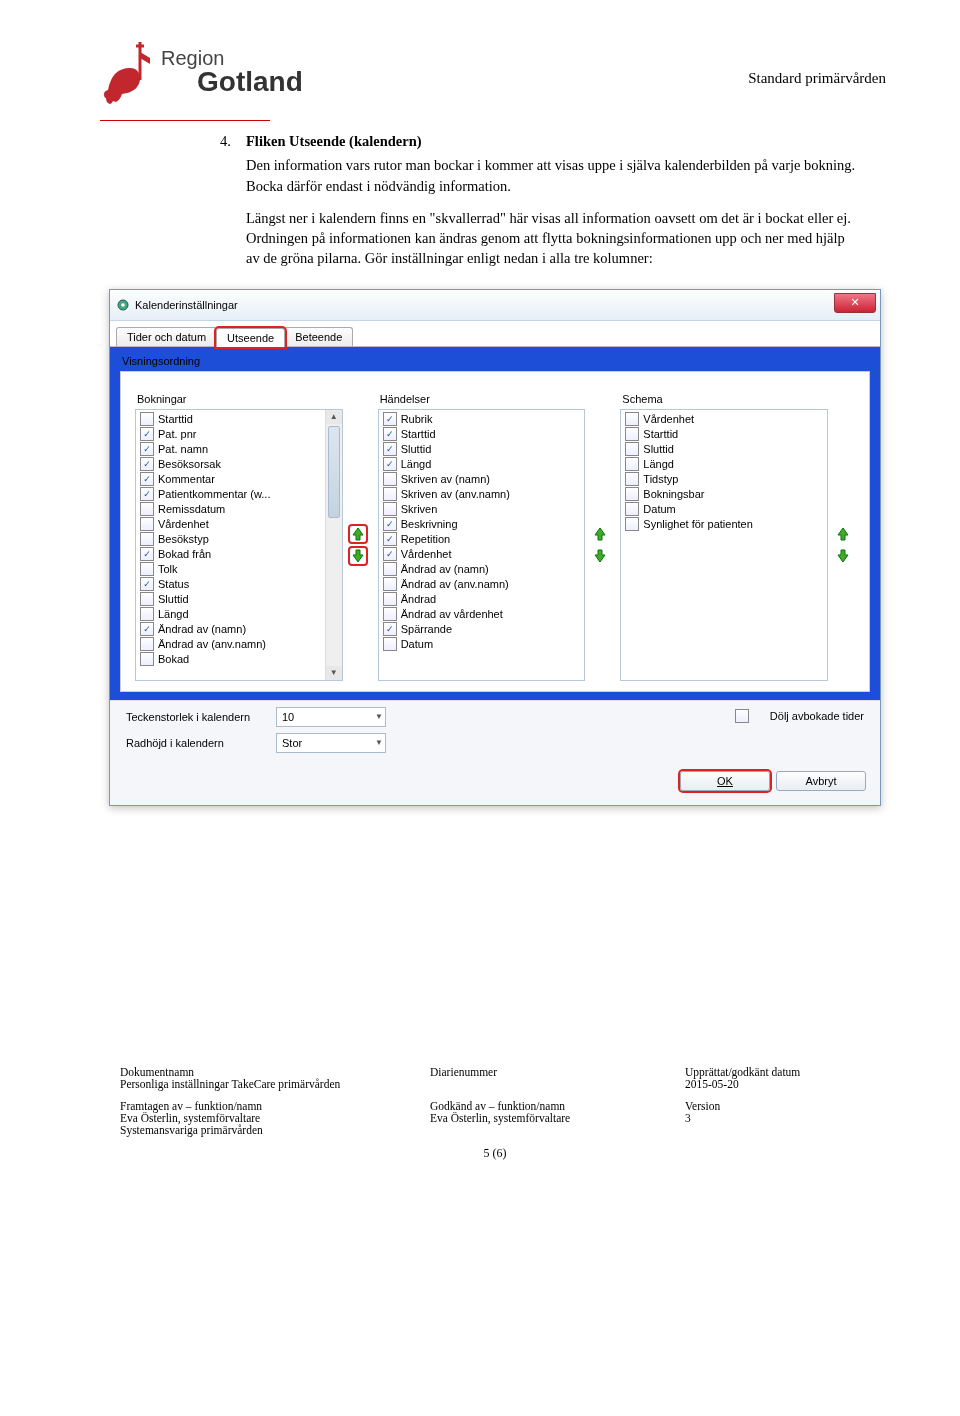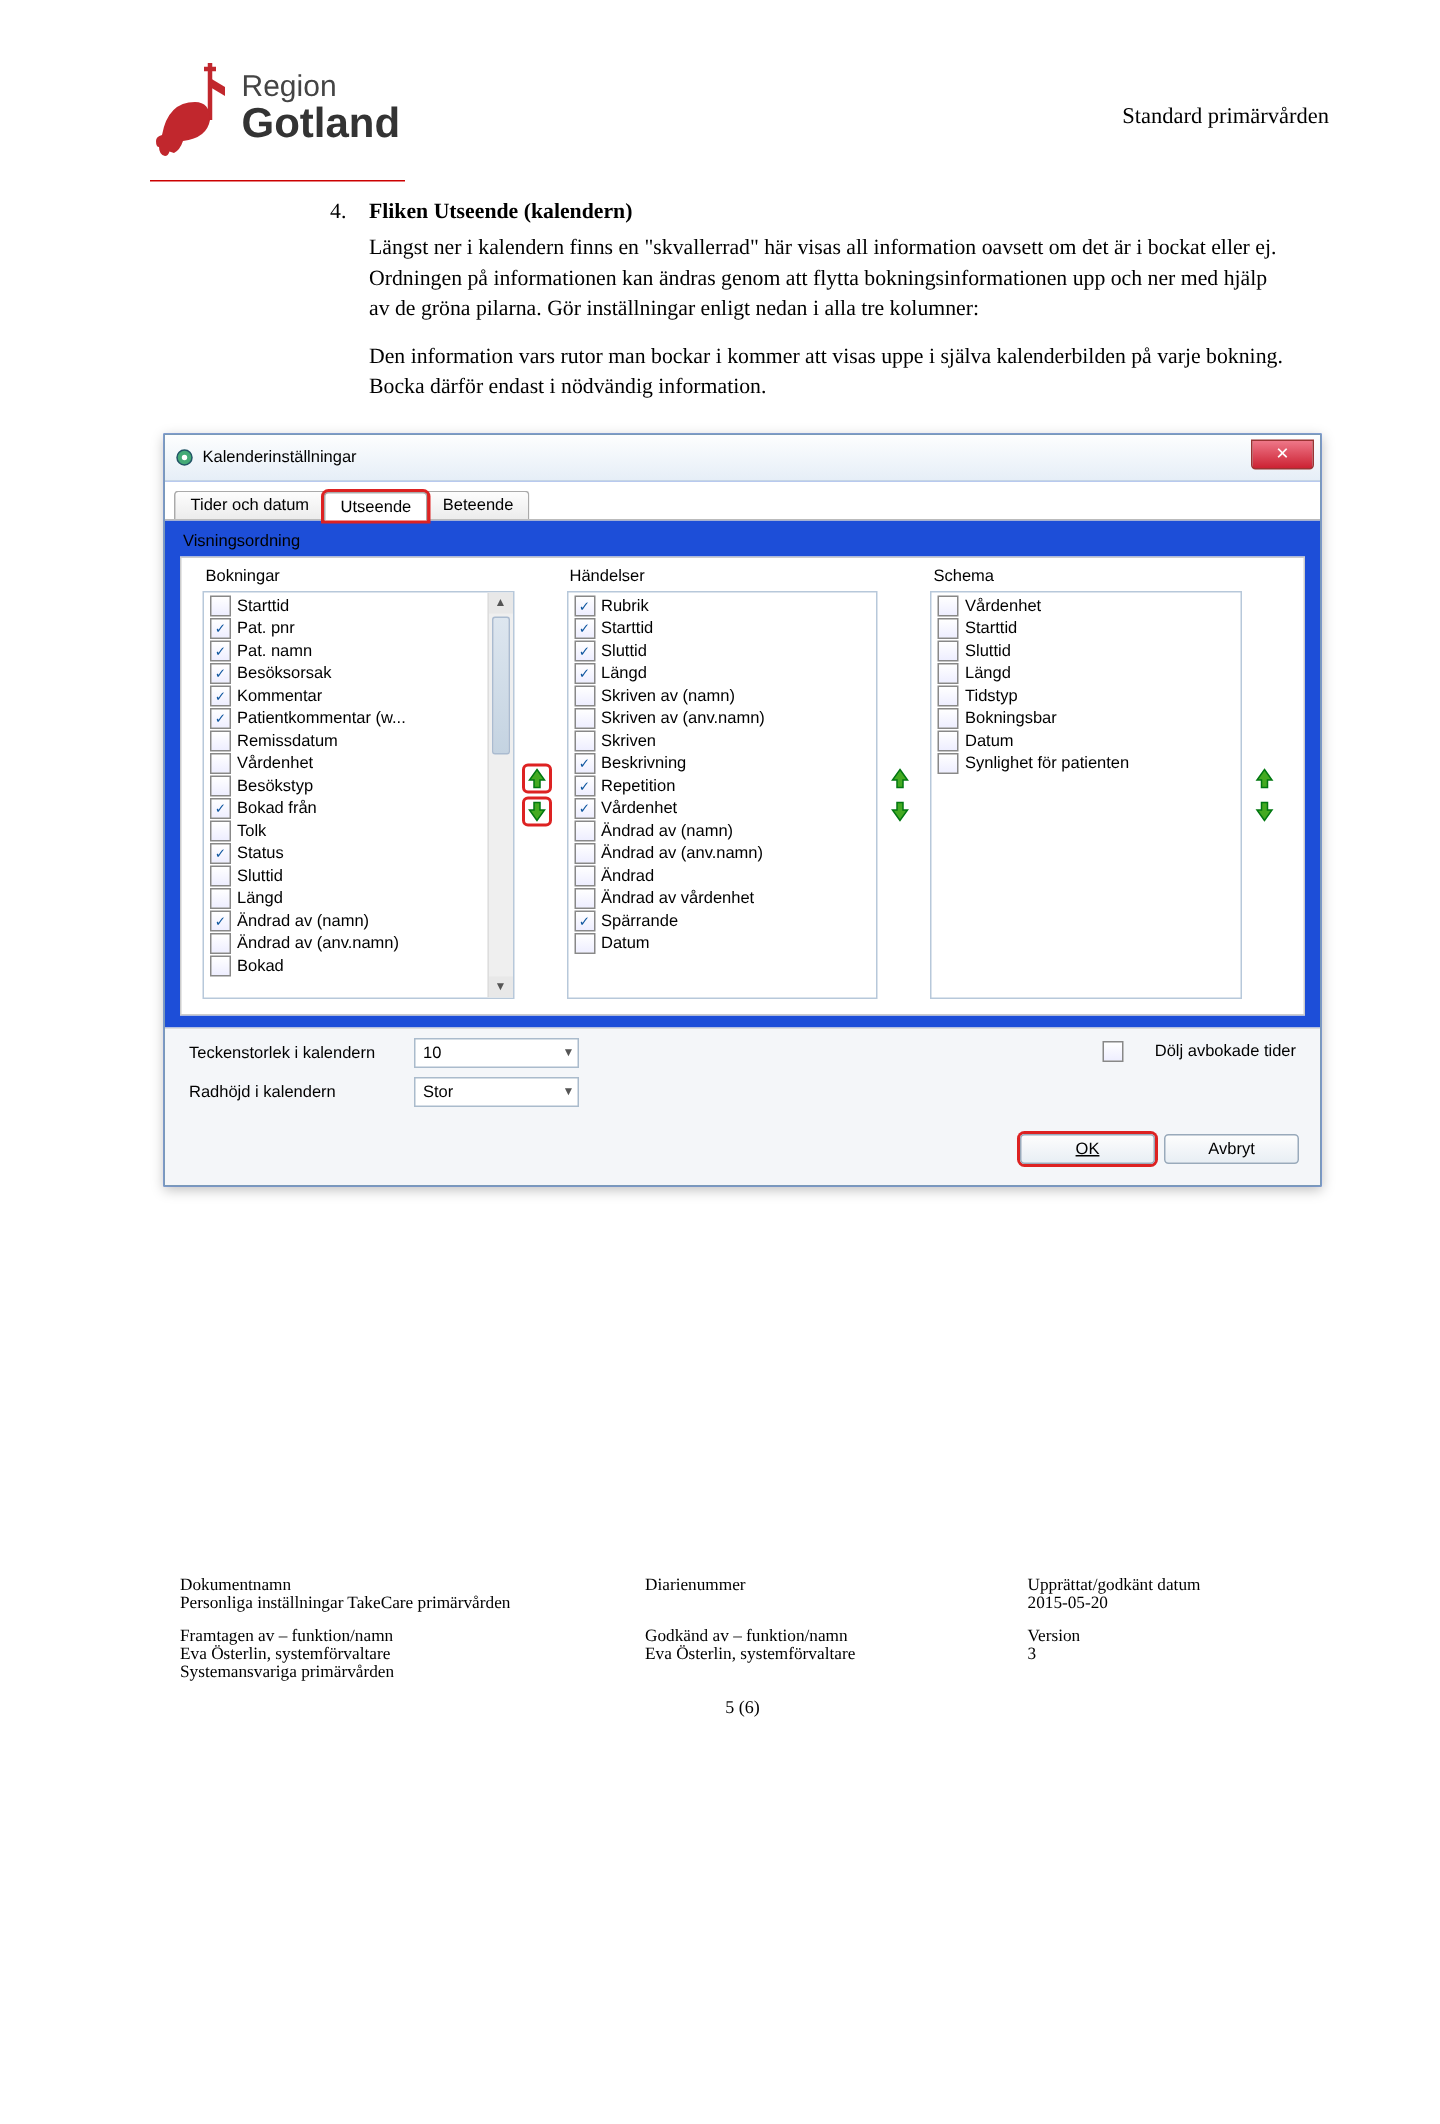--- a/index.html
+++ b/index.html
@@ -37,20 +37,21 @@
     margin-top: 8px;
   }
   .logo-region {
     font-size: 20px;
     color: #444;
   }
   .logo-gotland {
     font-size: 28px;
     font-weight: bold;
     color: #333;
+    margin-left: 36px;
   }
   .doc-title {
     font-size: 15px;
     margin-top: 30px;
     margin-right: 4px;
   }
   .hr-line {
     border: none;
     border-top: 1px solid #c00;
     margin: 0 0 10px 0;
@@ -152,21 +153,21 @@
     box-shadow: 0 0 0 2px #d22;
   }
   .section-label {
     padding: 8px 12px 4px 12px;
     font-size: 11px;
   }
   .columns-wrap {
     background: #fff;
     border: 1px solid #ccc;
     margin: 0 10px 8px 10px;
-    padding: 6px 10px 10px 10px;
+    padding: 21px 10px 10px 10px;
     display: flex;
     gap: 0;
   }
   .col {
     flex: 1;
     padding: 0 4px;
   }
   .col-header {
     font-size: 11px;
     margin-bottom: 4px;
@@ -348,22 +349,22 @@
     <div class="doc-title">Standard primärvården</div>
   </div>
 
   <hr class="hr-line">
 
   <div class="body-text">
     <div class="list-heading">
       <span class="list-num">4.</span>
       <span class="bold">Fliken Utseende (kalendern)</span>
     </div>
+    <p class="para para-first">Den information vars rutor man bockar i kommer att visas uppe i själva kalenderbilden på varje bokning. Bocka därför endast i nödvändig information.</p>
     <p class="para">Längst ner i kalendern finns en "skvallerrad" här visas all information oavsett om det är i bockat eller ej. Ordningen på informationen kan ändras genom att flytta bokningsinformationen upp och ner med hjälp av de gröna pilarna. Gör inställningar enligt nedan i alla tre kolumner:</p>
-    <p class="para para-first">Den information vars rutor man bockar i kommer att visas uppe i själva kalenderbilden på varje bokning. Bocka därför endast i nödvändig information.</p>
   </div>
 
   <div class="screenshot-wrap">
     <div class="dialog">
 
       <div class="titlebar">
         <div class="titlebar-left">
           <span class="gear-icon">
             <svg viewBox="0 0 14 14">
                 <circle cx="7" cy="7" r="5" fill="#4a7" stroke="#256" stroke-width="1"></circle>

